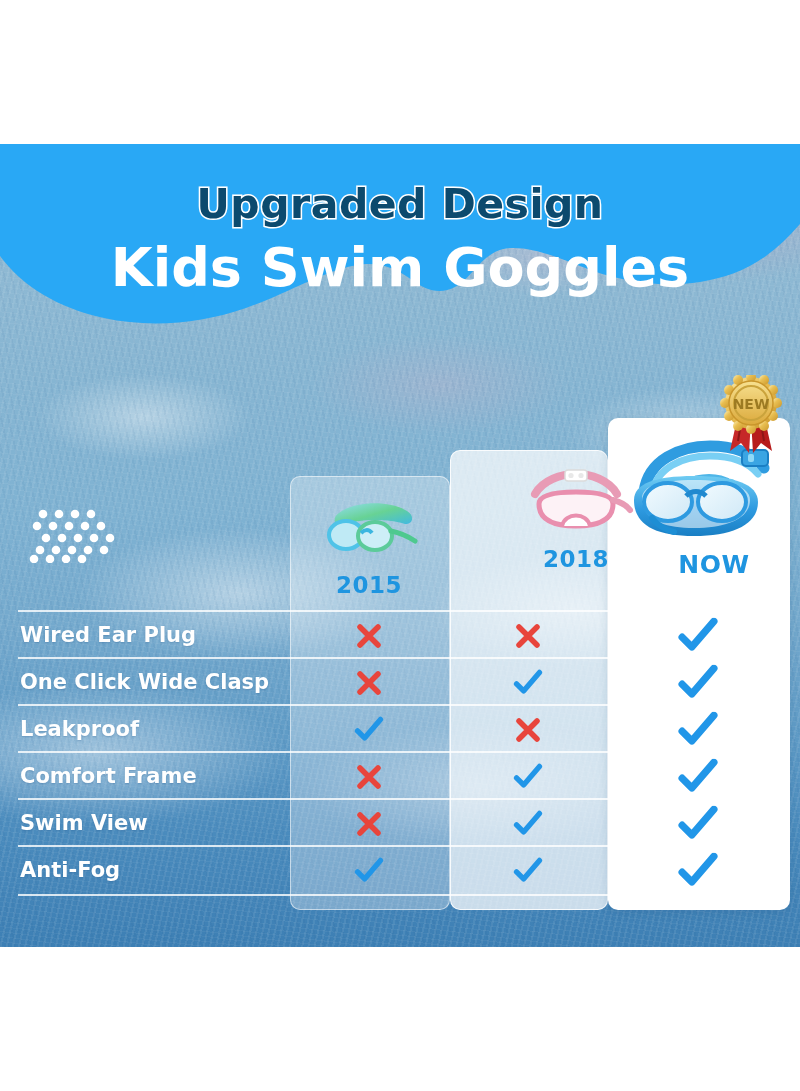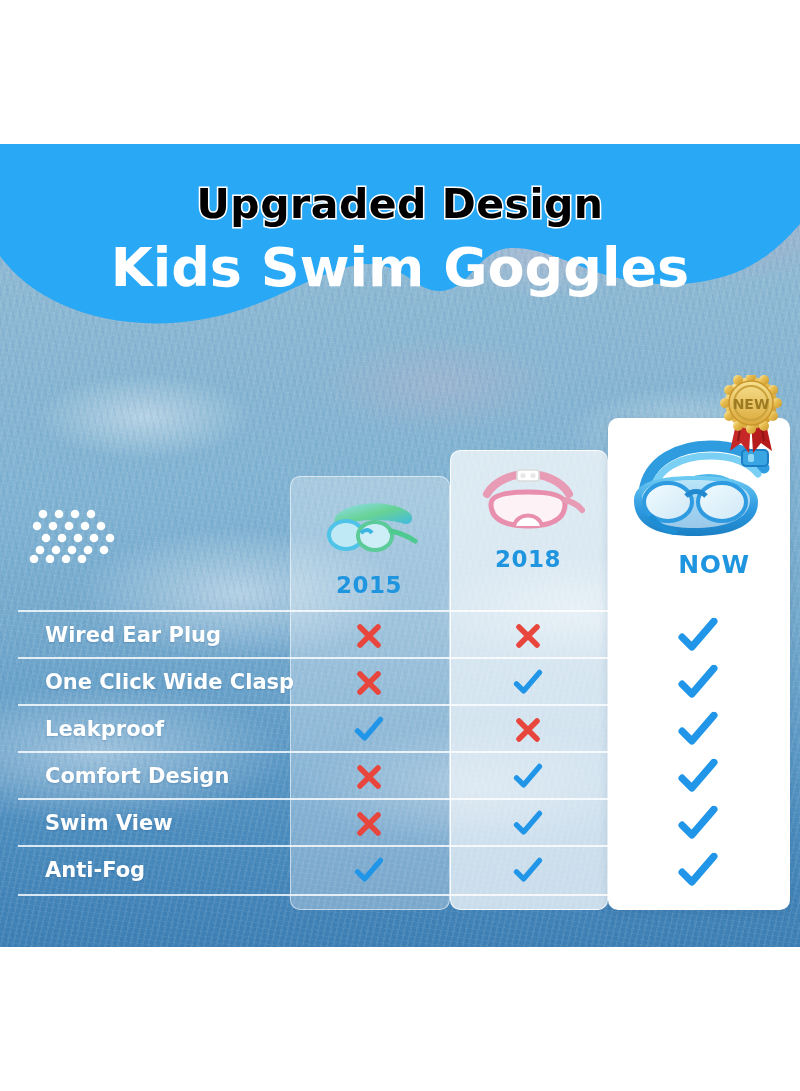--- a/index.html
+++ b/index.html
@@ -75,21 +75,21 @@
     top: 0;
     width: 800px;
     z-index: 6;
     text-align: center;
   }
   .title-sub {
     margin: 36px 0 0 0;
     font-size: 41px;
     font-weight: bold;
     letter-spacing: .5px;
-    color: #000000;
+    color: #0c4a6e;
     -webkit-text-stroke: 3px #ffffff;
     paint-order: stroke fill;
     font-family: "DejaVu Sans", sans-serif;
   }
   .title-main {
     margin: 8px 0 8px 0;
     font-size: 54px;
     font-weight: bold;
     color: #ffffff;
     letter-spacing: 0px;
@@ -137,21 +137,21 @@
     box-shadow: 0 2px 10px rgba(30,80,130,.18);
   }
 
   
   .col-head {
     position: absolute;
     z-index: 6;
     text-align: center;
   }
   .head-2015 { left: 290px; top: 336px; width: 158px; }
-  .head-2018 { left: 450px; top: 310px; width: 156px; }
+  .head-2018 { left: 450px; top: 310px; width: 156px; padding-left: 48px; }
   .head-now  { left: 608px; top: 286px; width: 180px; }
 
   .goggle-slot { height: 92px; display: flex; align-items: center; justify-content: center; }
   .head-now .goggle-slot { height: 120px; }
 
   .col-year {
     font-size: 23px;
     font-weight: bold;
     color: #1f95e0;
     font-family: "DejaVu Sans", sans-serif;
@@ -201,21 +201,20 @@
     left: 2px;
     top: 0;
     height: 47px;
     line-height: 47px;
     font-size: 21px;
     font-weight: bold;
     color: #ffffff;
     font-family: "DejaVu Sans", sans-serif;
     white-space: nowrap;
     text-shadow: 0 1px 2px rgba(40,90,140,.30);
-    margin-left: 25px;
   }
   .mark {
     position: absolute;
     top: 0;
     height: 47px;
     display: flex;
     align-items: center;
     justify-content: center;
   }
   .m1 { left: 272px; width: 158px; }
@@ -458,21 +457,21 @@
         </svg>
       </div>
       <div class="mark m3">
         <svg class="glyph big" width="34" height="30" viewBox="0 0 34 30">
           <path d="M4,16 L12,24 L30,3" stroke="#2196e8" stroke-width="6" fill="none" stroke-linecap="round" stroke-linejoin="round"></path>
         </svg>
       </div>
     </div>
 
     <div class="row" style="top:607px">
-      <div class="row-label">Comfort Design</div>
+      <div class="row-label">Comfort Frame</div>
       <div class="mark m1">
         <svg class="glyph" width="30" height="30" viewBox="0 0 30 30">
           <path d="M6,6 L24,24 M24,6 L6,24" stroke="#e8453c" stroke-width="5.5" stroke-linecap="round"></path>
         </svg>
       </div>
       <div class="mark m2">
         <svg class="glyph" width="30" height="30" viewBox="0 0 34 30">
           <path d="M4,16 L12,24 L30,3" stroke="#2196e8" stroke-width="6" fill="none" stroke-linecap="round" stroke-linejoin="round"></path>
         </svg>
       </div>

